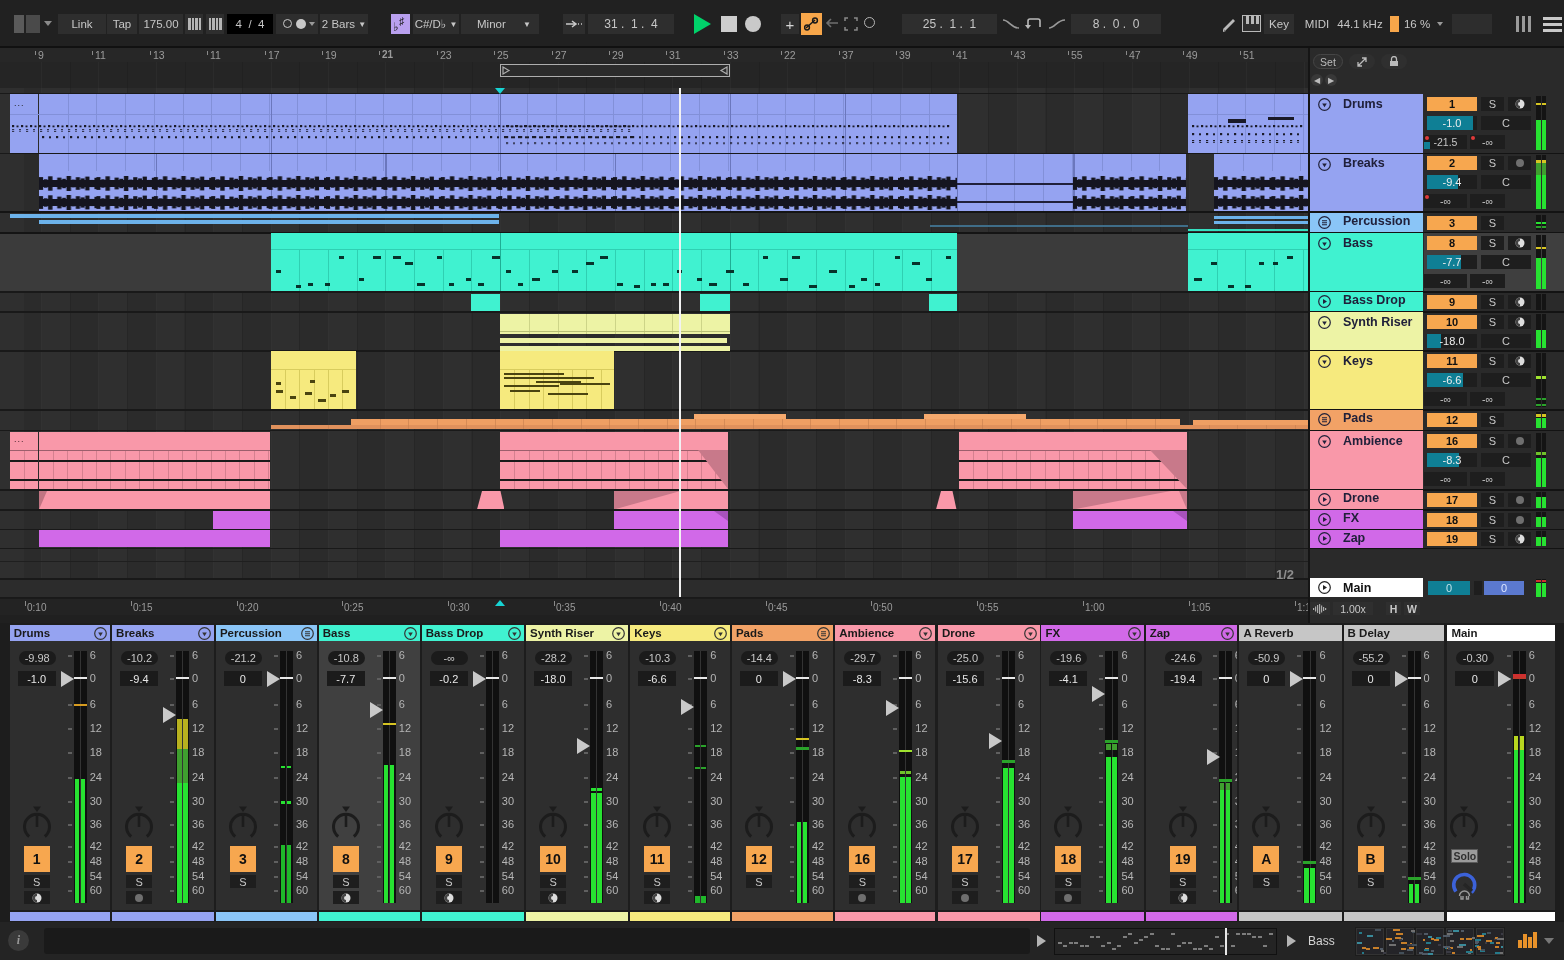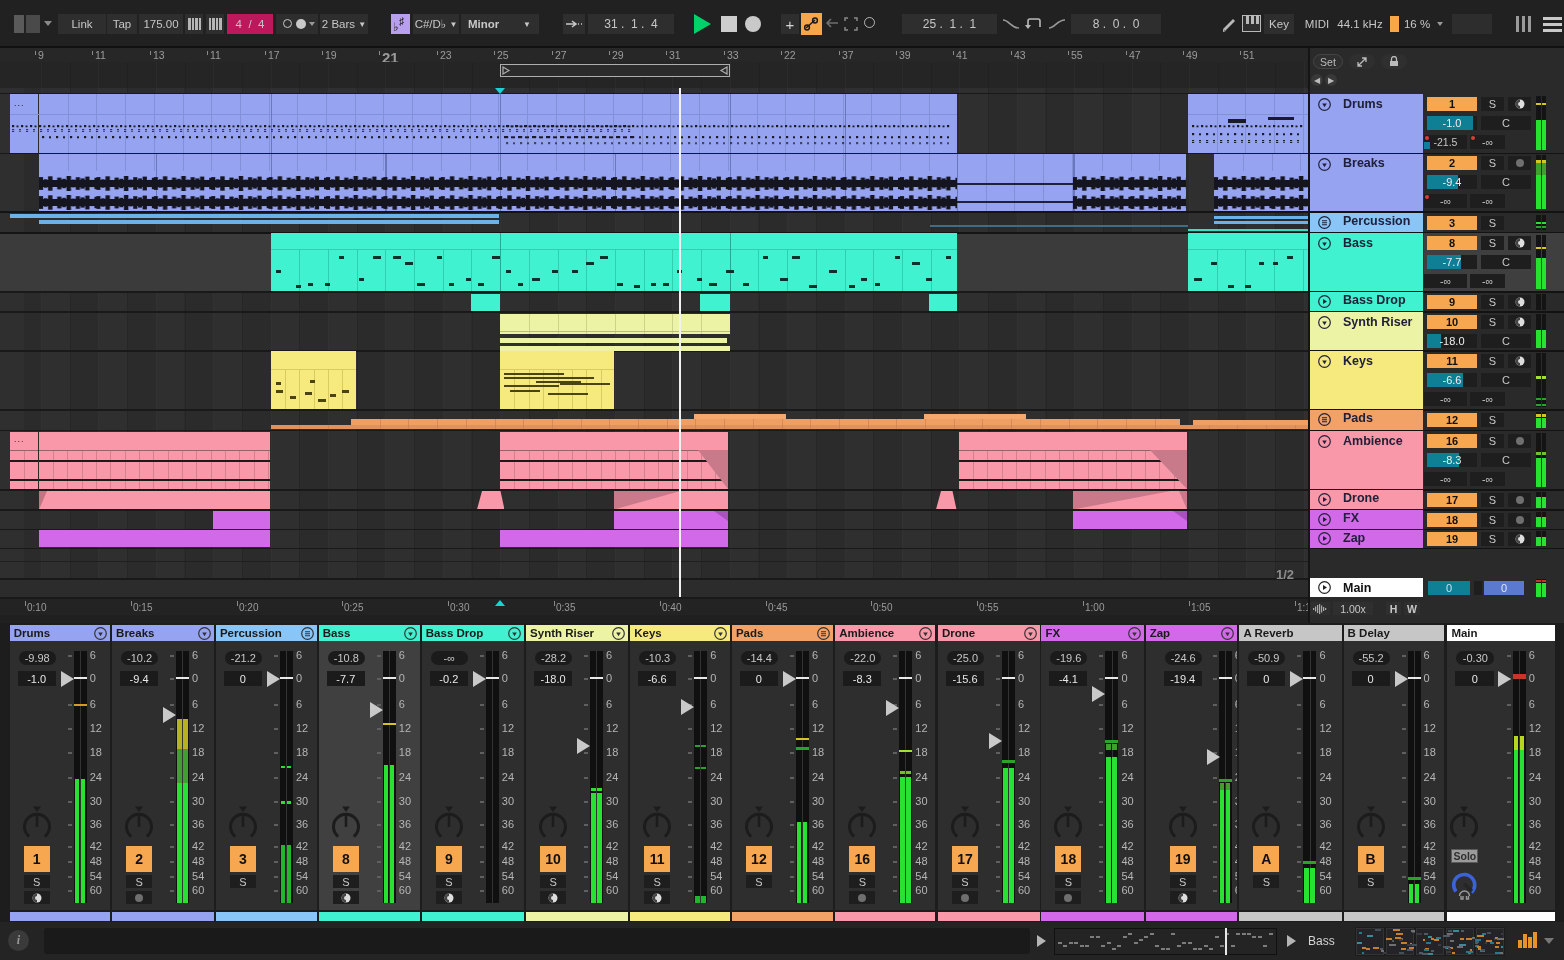--- a/index.html
+++ b/index.html
@@ -18,34 +18,34 @@
 <div class="a" style="left:185px;top:14px;width:18px;height:20px;background:#2e2e2e;color:#c7c7c7;font-size:11.5px;display:flex;align-items:center;justify-content:center;"></div>
 <div class="a" style="left:188px;top:18px;width:2.5px;height:12px;background:#b5b5b5;"></div>
 <div class="a" style="left:192px;top:18px;width:1.5px;height:12px;background:#b5b5b5;"></div>
 <div class="a" style="left:195px;top:18px;width:2.5px;height:12px;background:#b5b5b5;"></div>
 <div class="a" style="left:199px;top:18px;width:1.5px;height:12px;background:#b5b5b5;"></div>
 <div class="a" style="left:206px;top:14px;width:18px;height:20px;background:#2e2e2e;color:#c7c7c7;font-size:11.5px;display:flex;align-items:center;justify-content:center;"></div>
 <div class="a" style="left:209px;top:18px;width:1.5px;height:12px;background:#b5b5b5;"></div>
 <div class="a" style="left:212px;top:18px;width:2.5px;height:12px;background:#b5b5b5;"></div>
 <div class="a" style="left:216px;top:18px;width:1.5px;height:12px;background:#b5b5b5;"></div>
 <div class="a" style="left:219px;top:18px;width:3px;height:12px;background:#b5b5b5;"></div>
-<div class="a" style="left:227px;top:14px;width:46px;height:20px;background:#be185d;color:#c7c7c7;font-size:11.5px;display:flex;align-items:center;justify-content:center;">4&nbsp;&nbsp;/&nbsp;&nbsp;4</div>
+<div class="a" style="left:227px;top:14px;width:46px;height:20px;background:#000000;color:#c7c7c7;font-size:11.5px;display:flex;align-items:center;justify-content:center;">4&nbsp;&nbsp;/&nbsp;&nbsp;4</div>
 <div class="a" style="left:276px;top:14px;width:42px;height:20px;background:#2e2e2e;color:#c7c7c7;font-size:11.5px;display:flex;align-items:center;justify-content:center;"></div>
 <div class="a" style="left:283px;top:19px;width:9px;height:9px;border:1.5px solid #c9c9c9;border-radius:50%;"></div>
 <div class="a" style="left:296px;top:19px;width:10px;height:10px;background:#c9c9c9;border-radius:50%;"></div>
 <div class="a" style="left:309px;top:22px;width:0;height:0;border-left:3.5px solid transparent;border-right:3.5px solid transparent;border-top:4.5px solid #999;"></div>
 <div class="a" style="left:320px;top:14px;width:48px;height:20px;background:#2e2e2e;color:#c7c7c7;font-size:11.5px;display:flex;align-items:center;justify-content:center;">2 Bars&nbsp;<span style="font-size:8px">▼</span></div>
 <div class="a" style="left:391px;top:14px;width:19px;height:20px;background:#b9a0ef;color:#c7c7c7;font-size:11.5px;display:flex;align-items:center;justify-content:center;"></div>
 <svg class="a" style="left:392px;top:15px;z-index:2;" width="17" height="18">
     <text x="1" y="16" font-size="12" fill="#1a1a1a" font-family="Liberation Sans">♭</text>
     <text x="7" y="10" font-size="11" fill="#1a1a1a" font-family="Liberation Sans">♯</text>
   </svg>
 <div class="a" style="left:413px;top:14px;width:46px;height:20px;background:#2e2e2e;color:#c7c7c7;font-size:11.5px;display:flex;align-items:center;justify-content:center;">C#/D♭&nbsp;<span style="font-size:8px">▼</span></div>
 <div class="a" style="left:461px;top:14px;width:78px;height:20px;background:#2e2e2e;color:#c7c7c7;font-size:11.5px;display:flex;align-items:center;justify-content:center;">
-    <span style="position:absolute;left:7px;font-weight:bold;">Minor</span>
+    <span style="position:absolute;left:16px;">Minor</span>
     <span style="position:absolute;right:8px;font-size:8px;">▼</span>
   </div>
 <div class="a" style="left:563px;top:14px;width:22px;height:20px;background:#2e2e2e;"></div>
 <svg class="a" style="left:565px;top:19px;" width="18" height="10">
     <path d="M1 5 h9 M7 2 l4 3 l-4 3 M13 5 h1 M16 5 h1" stroke="#c9c9c9" stroke-width="1.5" fill="none"></path>
   </svg>
 <div class="a" style="left:588px;top:14px;width:86px;height:20px;background:#2e2e2e;color:#c7c7c7;font-size:12px;display:flex;align-items:center;justify-content:center;">31&nbsp;.&nbsp;&nbsp;1&nbsp;.&nbsp;&nbsp;4</div>
 <div class="a" style="left:694px;top:14px;width:0;height:0;border-top:10px solid transparent;border-bottom:10px solid transparent;border-left:17px solid #00d26a;"></div>
 <div class="a" style="left:721px;top:16px;width:16px;height:16px;background:#cdcdcd;"></div>
 <div class="a" style="left:745px;top:16px;width:16px;height:16px;background:#c9c9c9;border-radius:50%;"></div>
@@ -102,21 +102,21 @@
 <div class="a tt" style="left:95px;top:49px;font-size:10.5px;color:#9b9b9b;">11</div>
 <div class="a" style="left:150px;top:51px;width:1px;height:4px;background:#8a8a8a;"></div>
 <div class="a tt" style="left:153px;top:49px;font-size:10.5px;color:#9b9b9b;">13</div>
 <div class="a" style="left:207px;top:51px;width:1px;height:4px;background:#8a8a8a;"></div>
 <div class="a tt" style="left:210px;top:49px;font-size:10.5px;color:#9b9b9b;">11</div>
 <div class="a" style="left:265px;top:51px;width:1px;height:4px;background:#8a8a8a;"></div>
 <div class="a tt" style="left:268px;top:49px;font-size:10.5px;color:#9b9b9b;">17</div>
 <div class="a" style="left:322px;top:51px;width:1px;height:4px;background:#8a8a8a;"></div>
 <div class="a tt" style="left:325px;top:49px;font-size:10.5px;color:#9b9b9b;">19</div>
 <div class="a" style="left:379px;top:51px;width:1px;height:4px;background:#8a8a8a;"></div>
-<div class="a tt" style="left:382px;top:49px;font-size:15px;color:#9b9b9b;font-weight:bold;">21</div>
+<div class="a tt" style="left:382px;top:49px;font-size:10px;color:#9b9b9b;font-weight:bold;">21</div>
 <div class="a" style="left:437px;top:51px;width:1px;height:4px;background:#8a8a8a;"></div>
 <div class="a tt" style="left:440px;top:49px;font-size:10.5px;color:#9b9b9b;">23</div>
 <div class="a" style="left:494px;top:51px;width:1px;height:4px;background:#8a8a8a;"></div>
 <div class="a tt" style="left:497px;top:49px;font-size:10.5px;color:#9b9b9b;">25</div>
 <div class="a" style="left:552px;top:51px;width:1px;height:4px;background:#8a8a8a;"></div>
 <div class="a tt" style="left:555px;top:49px;font-size:10.5px;color:#9b9b9b;">27</div>
 <div class="a" style="left:609px;top:51px;width:1px;height:4px;background:#8a8a8a;"></div>
 <div class="a tt" style="left:612px;top:49px;font-size:10.5px;color:#9b9b9b;">29</div>
 <div class="a" style="left:666px;top:51px;width:1px;height:4px;background:#8a8a8a;"></div>
 <div class="a tt" style="left:669px;top:49px;font-size:10.5px;color:#9b9b9b;">31</div>
@@ -1553,21 +1553,21 @@
 <div class="a" style="left:0;top:287px;width:101.3px;height:9px;background:#f2a266;"></div>
 </div>
 <div class="a" style="left:835.3px;top:625px;width:100.2px;height:297px;overflow:hidden;">
 <div class="a" style="left:0;top:0;width:100.2px;height:285px;background:#2e2e2e;"></div>
 <div class="a" style="left:0;top:0;width:100.2px;height:16px;background:#f998a9;"></div>
 <div class="a" style="left:4px;top:1.5px;font-size:11.5px;font-weight:bold;color:#1a1a1a;z-index:3;white-space:nowrap;">Ambience</div>
 <svg class="a" style="left:84.2px;top:1.5px;z-index:3;" width="13" height="13">
       <circle cx="6.5" cy="6.5" r="5.8" fill="none" stroke="#333" stroke-width="1.2"></circle>
       <path d="M4.2 5.5 L8.8 5.5 L6.5 9.2 Z" fill="#333"></path>
     </svg>
-<div class="bx" style="left:9px;top:26px;width:37px;height:14px;border-radius:7px;background:#1b1b1b;">-22.0</div>
+<div class="bx" style="left:9px;top:26px;width:37px;height:14px;border-radius:7px;background:#1b1b1b;">-29.7</div>
 <div class="bx" style="left:8px;top:46px;width:38px;height:15px;background:#1b1b1b;color:#e8e8e8;">-8.3</div>
 <div class="a" style="left:51px;top:75px;width:0;height:0;border-top:8px solid transparent;border-bottom:8px solid transparent;border-left:13px solid #c9c9c9;z-index:4;"></div>
 <div class="a" style="left:64.0px;top:26px;width:13px;height:252px;background:#101010;"></div>
 <div class="a" style="left:70.2px;top:26px;width:1px;height:252px;background:#333;z-index:3;"></div>
 <div class="a" style="left:64.0px;top:52px;width:13px;height:2px;background:#e8e8e8;z-index:5;"></div>
 <div class="a" style="left:65.0px;top:152px;width:4.6px;height:126.0px;background:#27e231;z-index:4;"></div>
 <div class="a" style="left:71.0px;top:152px;width:4.6px;height:126.0px;background:#27e231;z-index:4;"></div>
 <div class="a" style="left:65.0px;top:146px;width:4.6px;height:3.0px;background:#6fc22a;z-index:4;"></div>
 <div class="a" style="left:71.0px;top:146px;width:4.6px;height:3.0px;background:#6fc22a;z-index:4;"></div>
 <div class="a" style="left:64.0px;top:124.5px;width:13px;height:2.5px;background:#9fe22f;z-index:4;"></div>

